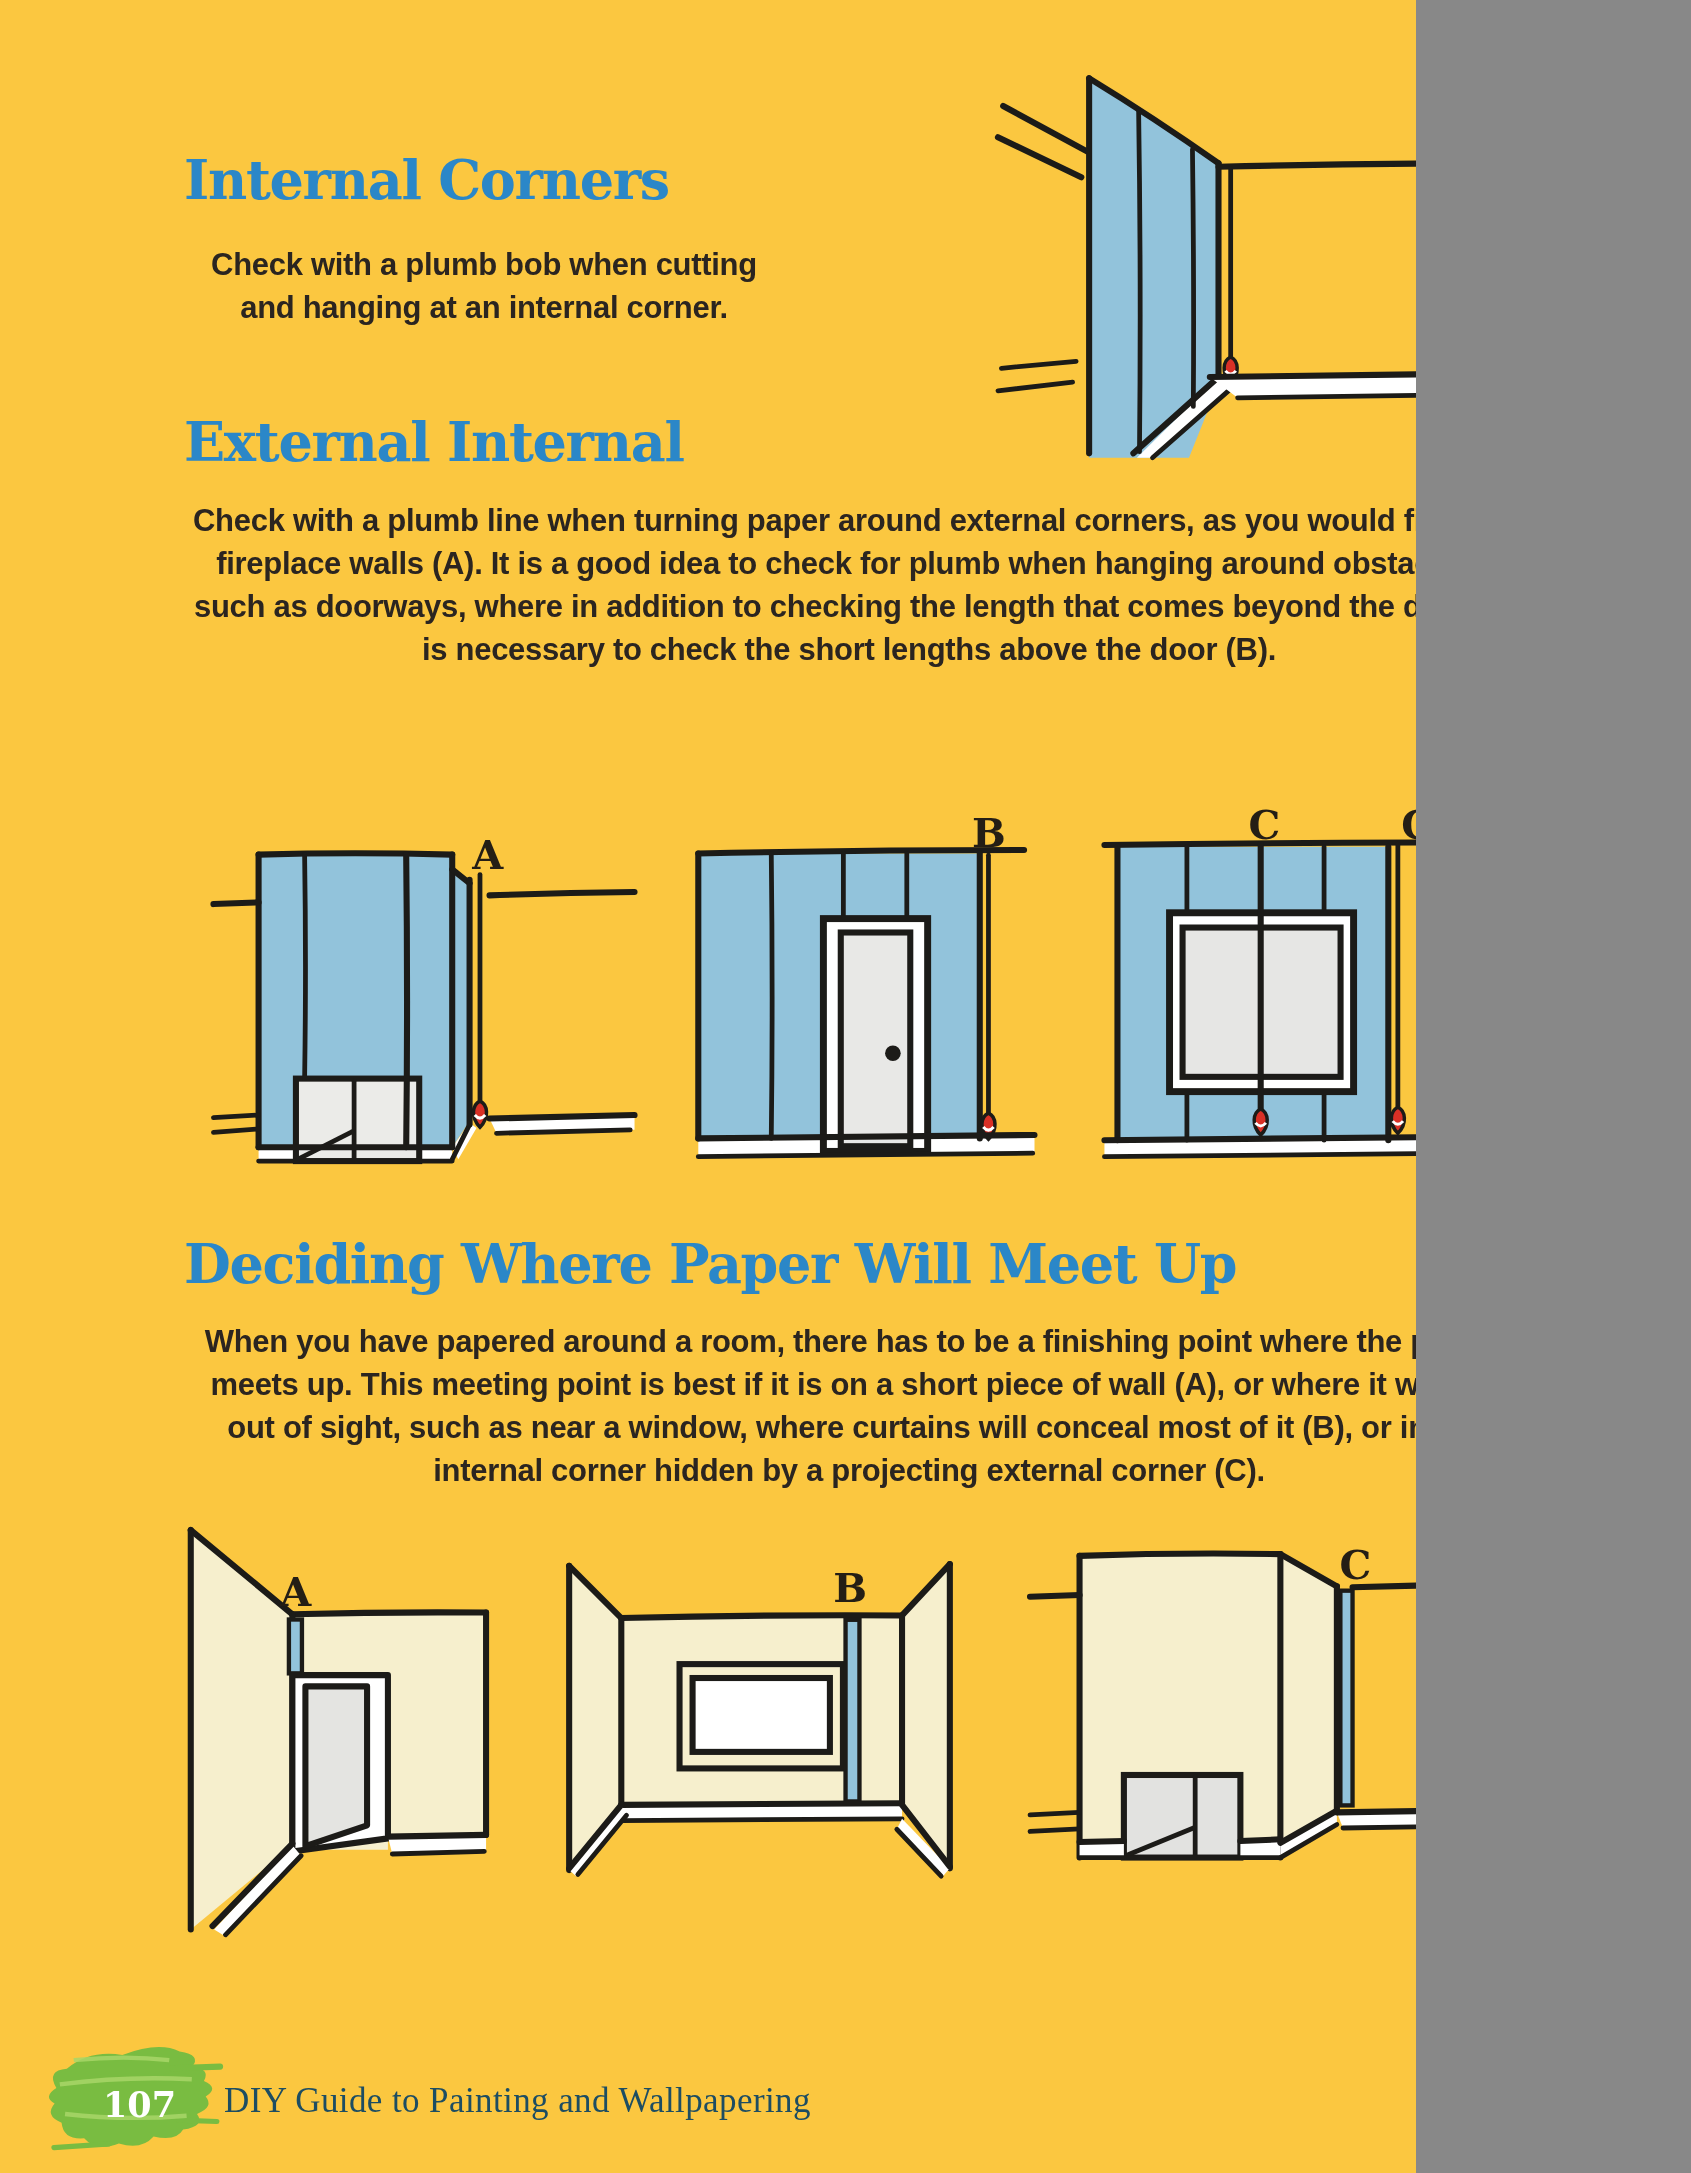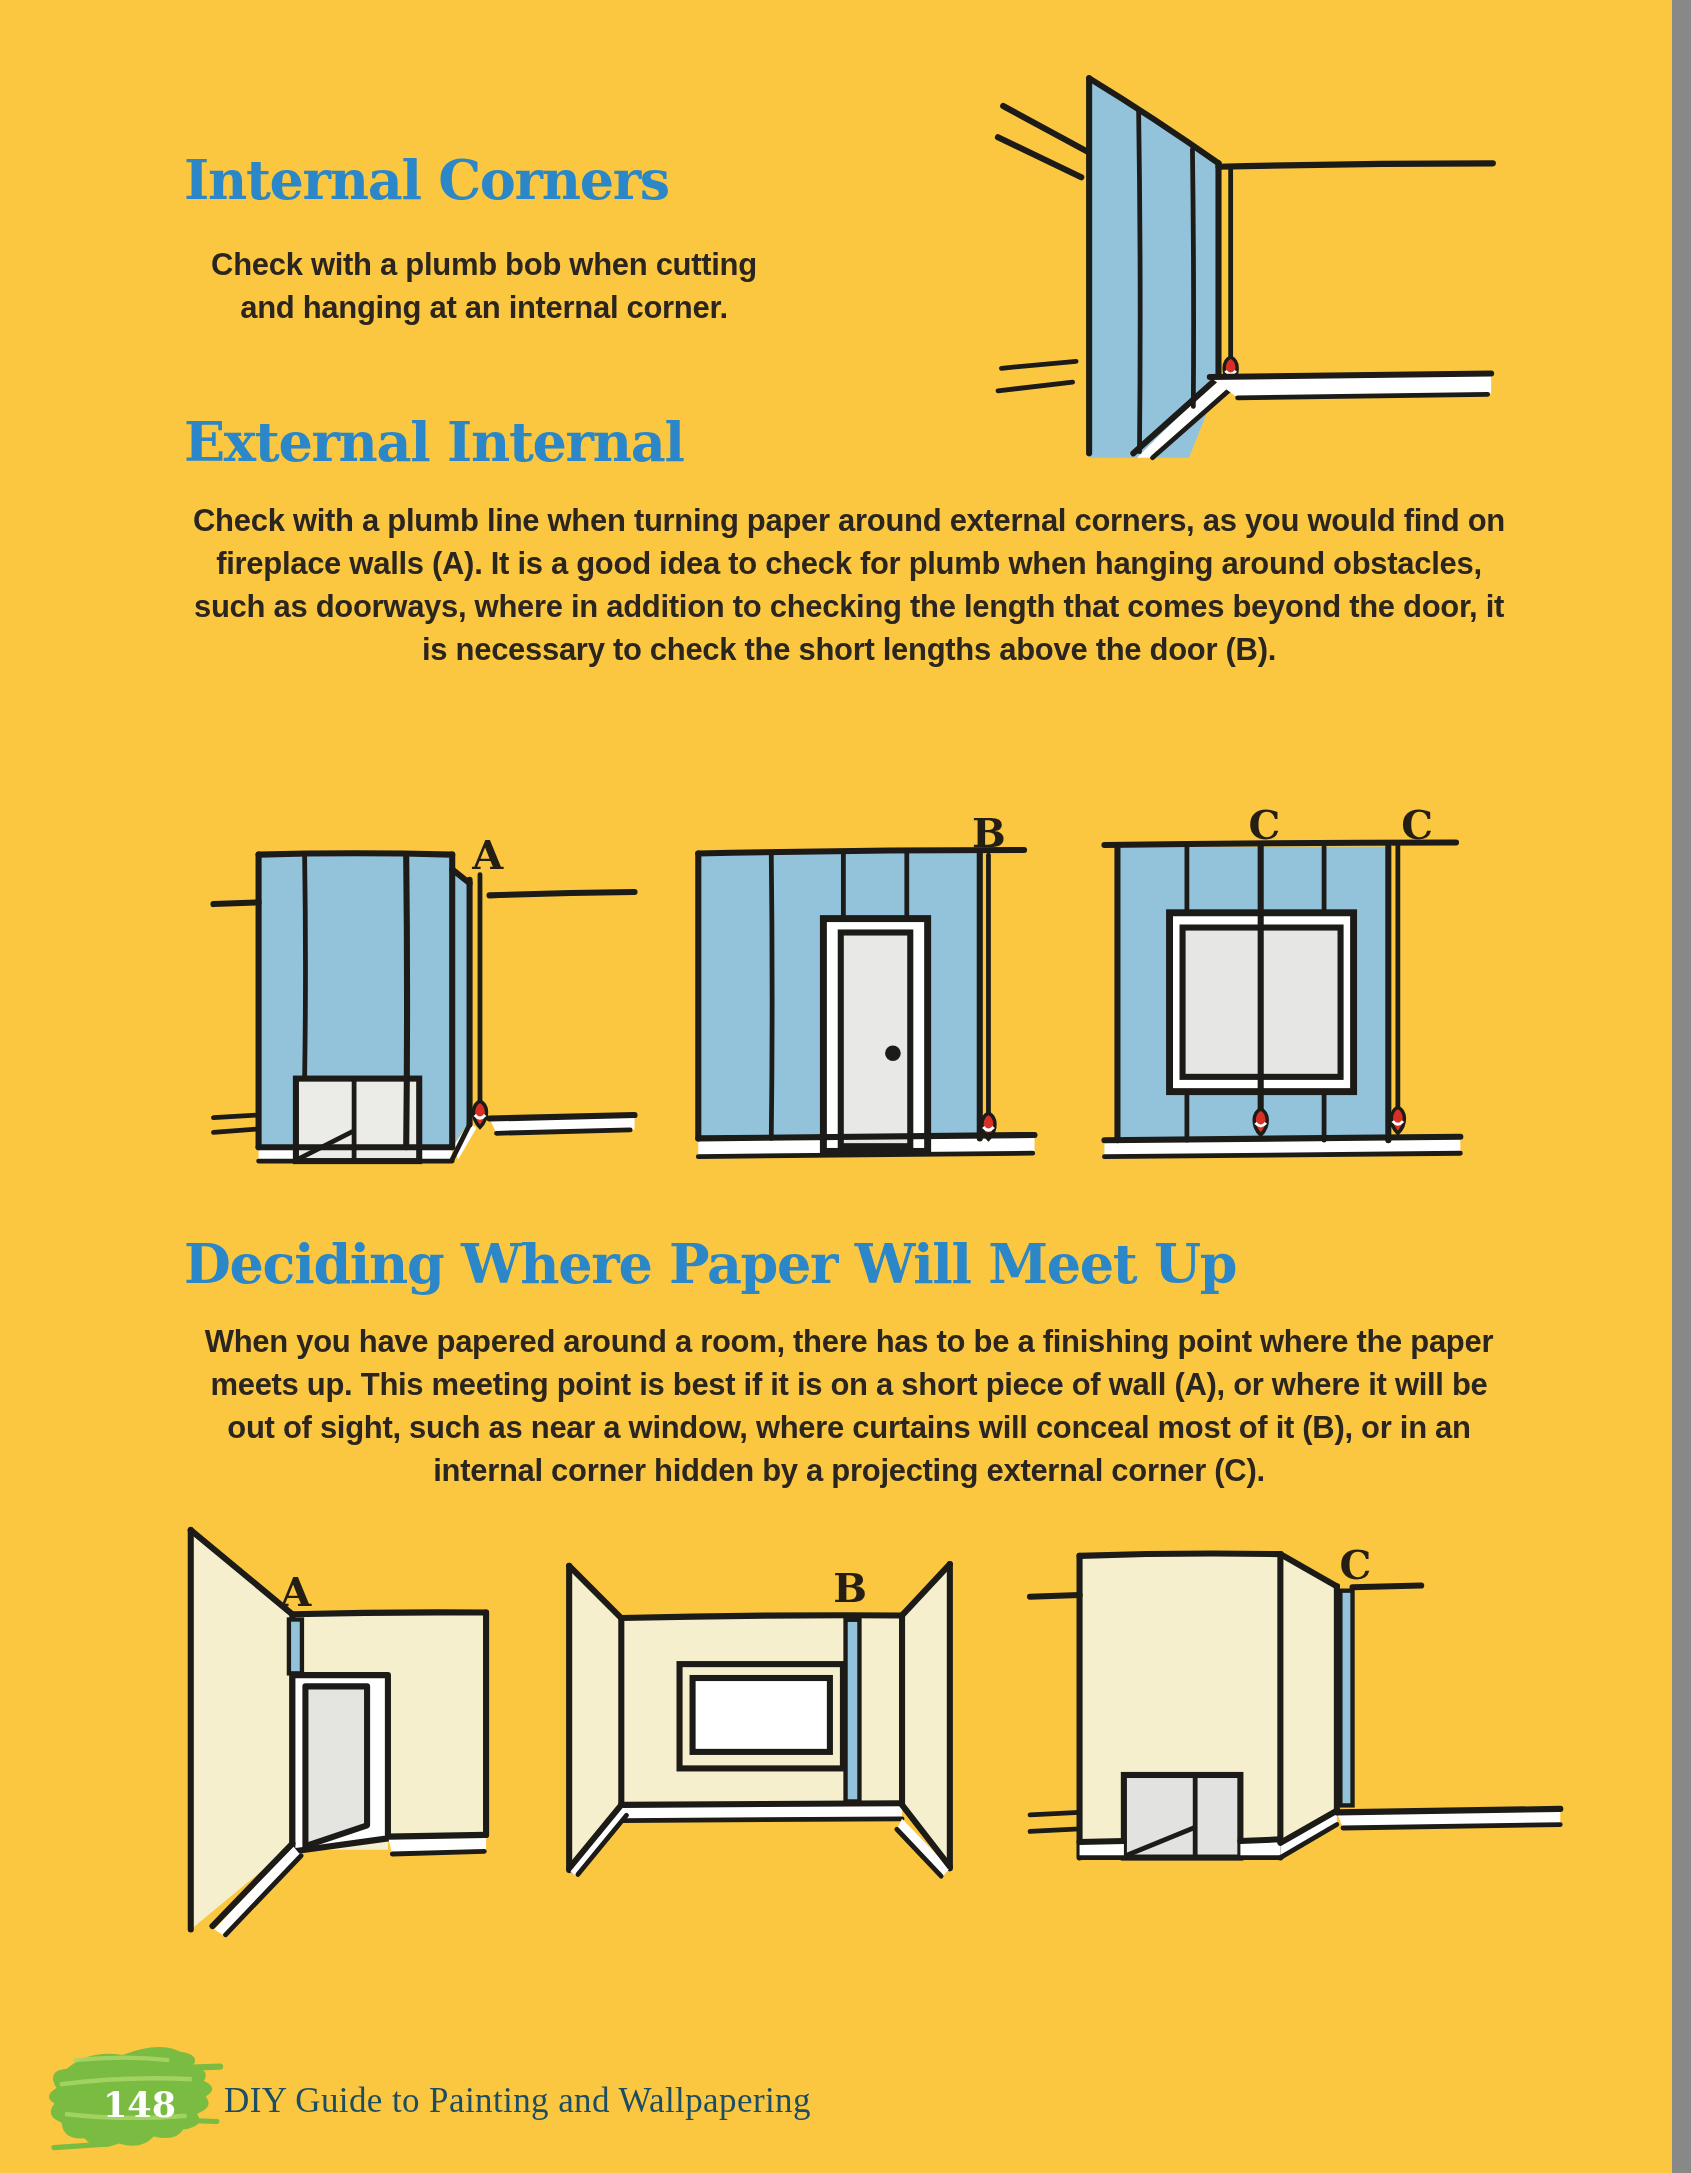--- a/index.html
+++ b/index.html
@@ -1,19 +1,20 @@
 <!DOCTYPE html>
 <html style="font-size:14px"><head>
 <meta charset="utf-8">
 <style>
   html,body{margin:0;padding:0;background:#888;}
   #page{
-    position:relative;width:1672px;height:2174px;overflow:hidden;
+    position:relative;width:1368px;height:2174px;overflow:hidden;
     background:#FBC740;
     font-family:"Liberation Sans",sans-serif;
+    padding-left:48px;
   }
   .h1{
     position:absolute;
     font-family:"DejaVu Serif",serif;font-weight:bold;
     font-size:54px;line-height:1;color:#2B87C8;letter-spacing:-1.3px;
     white-space:nowrap;
   }
   .body-text{
     position:absolute;
     font-size:31px;line-height:43px;font-weight:bold;
@@ -318,17 +319,17 @@
         <rect x="158" y="96" width="50" height="6" rx="3" transform="rotate(2 158 96)"></rect>
         <rect x="14" y="128" width="70" height="6" rx="3" transform="rotate(-4 14 128)"></rect>
       </g>
       <g stroke="#A8D768" stroke-width="5" fill="none" opacity="0.85">
         <path d="M24,58 Q100,48 176,52"></path>
         <path d="M30,92 Q100,100 170,94"></path>
         <path d="M40,30 Q100,24 150,30"></path>
       </g>
     </svg>
   </div>
-  <div id="footer-pagenum">148</div>
+  <div id="footer-pagenum">107</div>
   <div id="footer-title">DIY Guide to Painting and Wallpapering</div>
 
 </div>
 
 
 </body></html>

